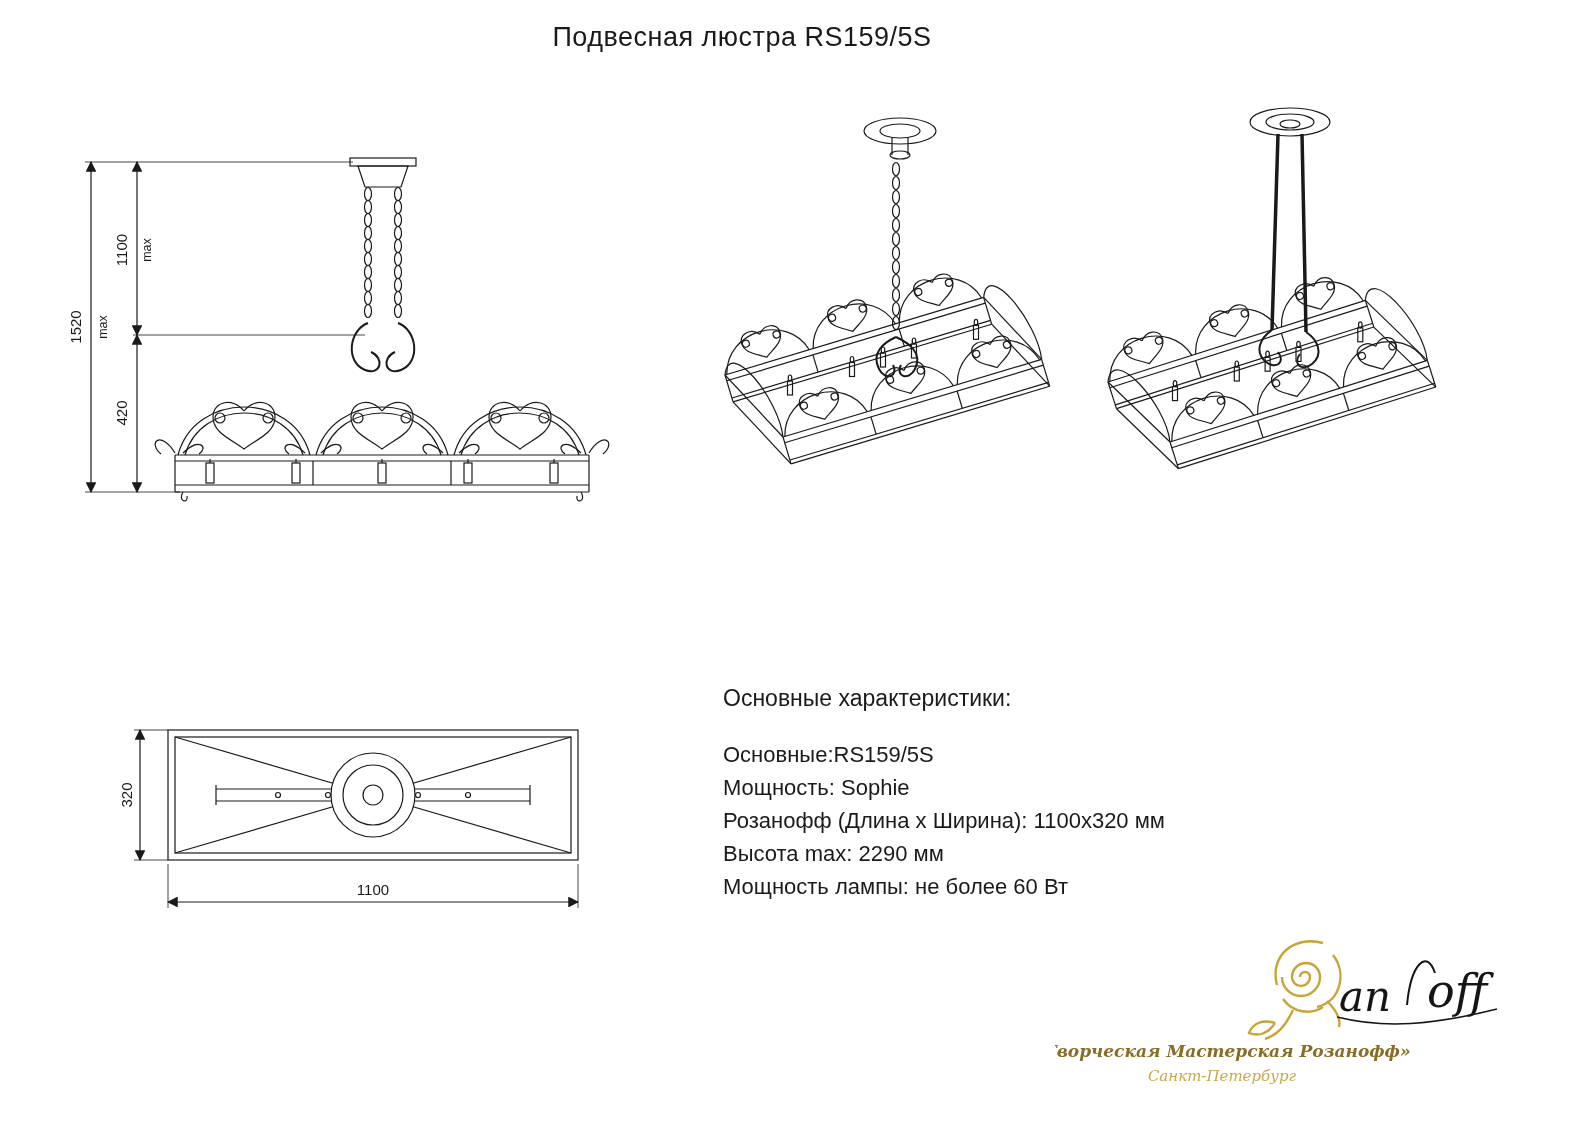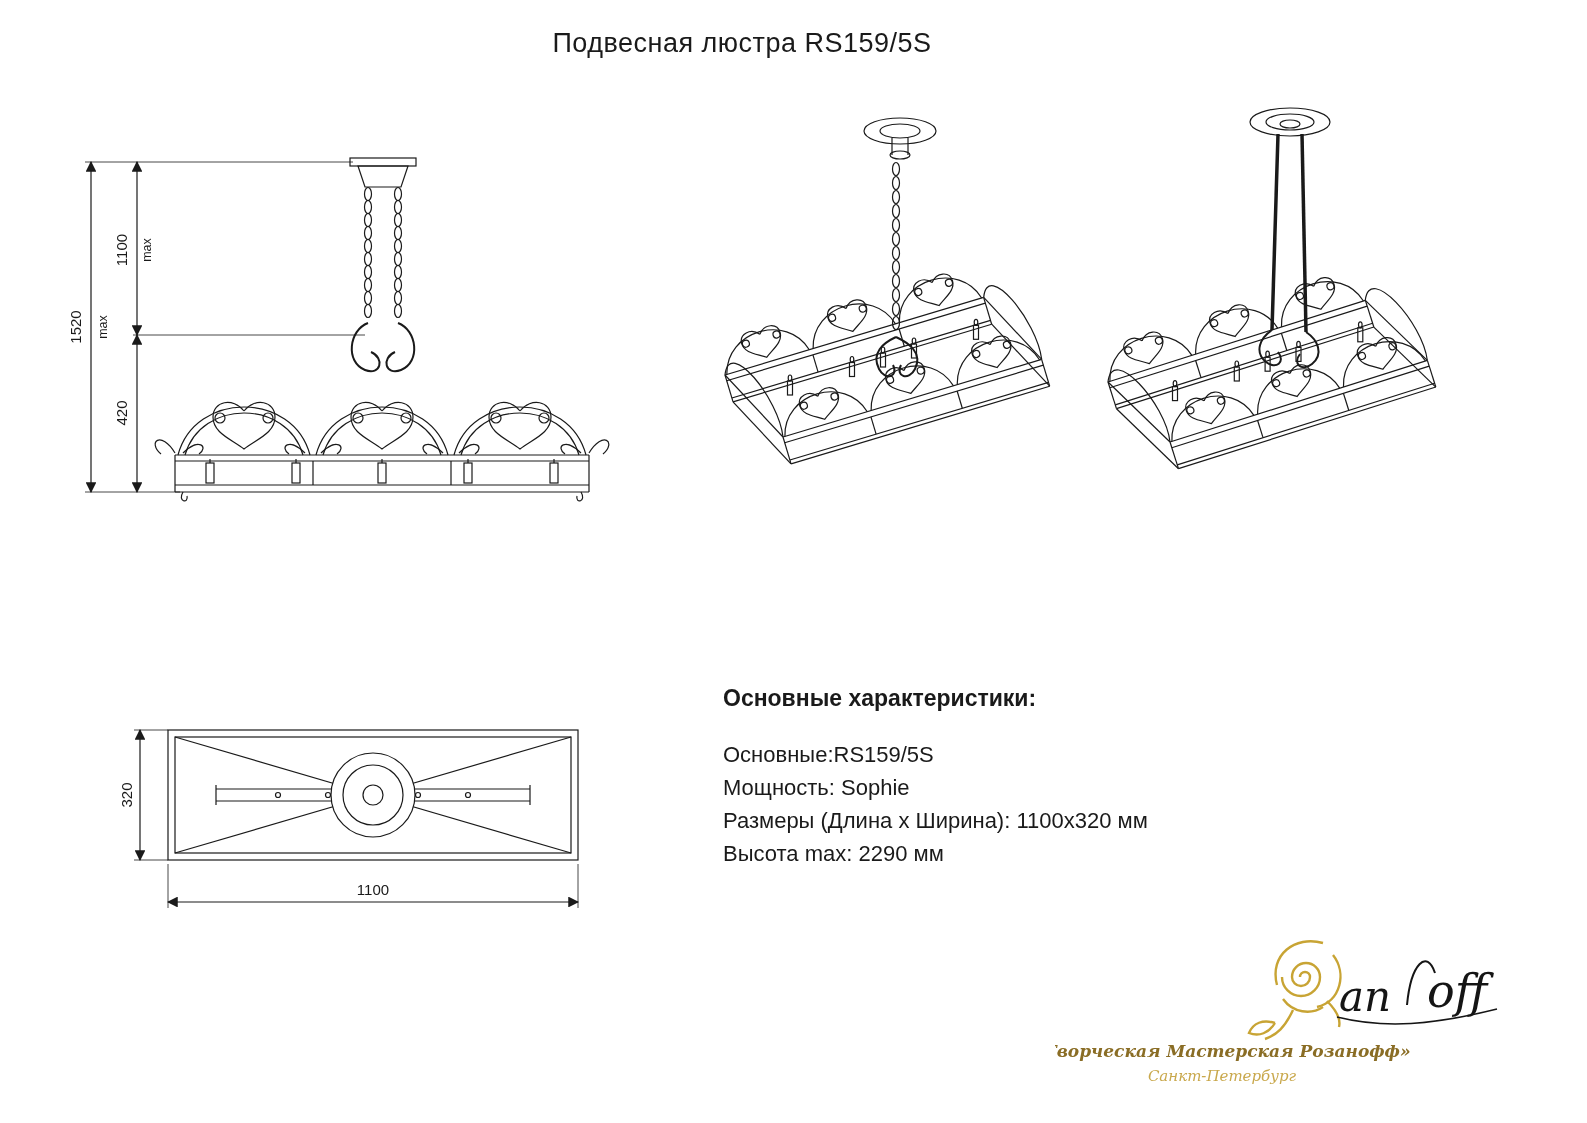--- a/index.html
+++ b/index.html
@@ -5,26 +5,26 @@
   html,body{margin:0;padding:0;background:#e8e8e8;}
   .page{
     position:relative;
     width:1587px;height:1123px;
     background:#ffffff;
     font-family:"Liberation Sans",sans-serif;
     color:#111;
     overflow:hidden;
   }
   .title{
-    position:absolute;left:352px;top:28px;width:780px;
+    position:absolute;left:352px;top:22px;width:780px;
     text-align:center;font-size:27px;letter-spacing:.5px;color:#1a1a1a;
   }
   .abs{position:absolute;}
   .specs{position:absolute;left:723px;top:685px;width:620px;color:#1a1a1a;}
-  .specs .heading{font-size:23px;font-weight:bold;margin-bottom:26px;}
+  .specs .heading{font-size:23px;font-weight:normal;margin-bottom:26px;}
   .specs .line{font-size:22px;line-height:33px;}
   svg text{stroke:none;}
 </style>
 </head>
 <body>
 
 <div class="page">
 
   <div class="title">Подвесная люстра RS159/5S</div>
 
@@ -279,22 +279,23 @@
         <circle cx="255" cy="83" r="30"></circle>
         <circle cx="255" cy="83" r="10"></circle>
       </g>
     </g>
   </svg>
 
   <div class="specs">
     <div class="heading">Основные характеристики:</div>
     <div class="line">Основные:RS159/5S</div>
     <div class="line">Мощность: Sophie</div>
-    <div class="line">Размеры (Длина х Ширина): 1100х320 мм</div>
+    <div class="line">Розанофф (Длина х Ширина): 1100х320 мм</div>
     <div class="line">Высота max: 2290 мм</div>
+    <div class="line">Мощность лампы: не более 60 Вт</div>
   </div>
 
   <svg class="abs" style="left:1055px;top:915px" width="515" height="200" viewBox="0 0 515 200">
 
     <g stroke="#c8a434" stroke-width="2.4" fill="none">
       <path d="M250,62 m-5,0 a5,5 0 1 1 10,0 a9,9 0 1 1 -18,0 a14,14 0 1 1 28,0 a19,19 0 1 1 -38,0"></path>
       <path d="M222,70 C214,40 240,20 268,28"></path>
       <path d="M278,40 C292,58 286,86 262,92"></path>
       <path d="M228,84 C238,98 256,100 268,92"></path>
       <path d="M238,95 C230,112 222,120 210,124"></path>

